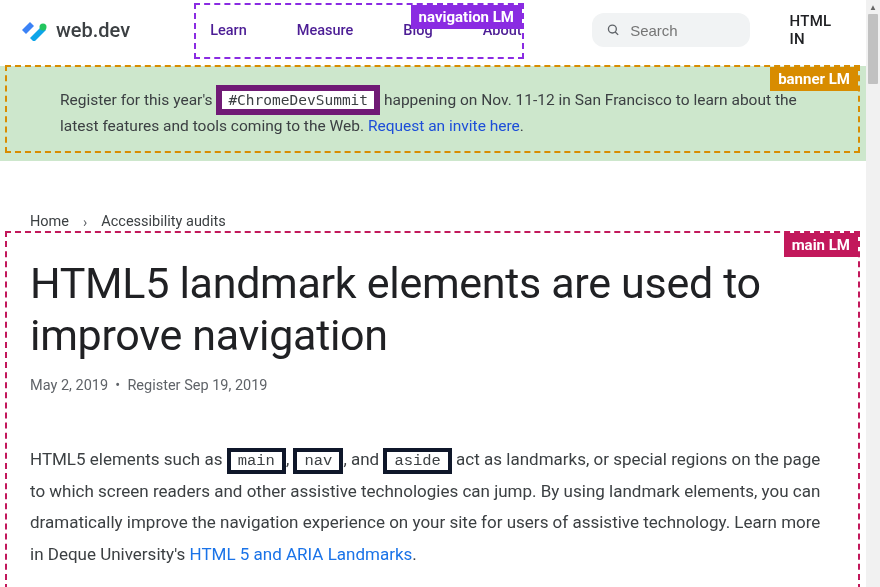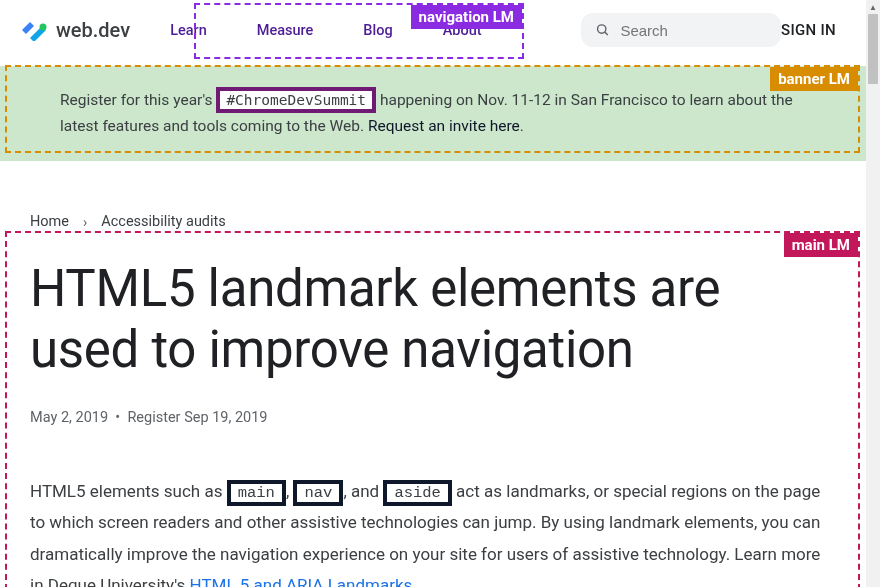--- a/index.html
+++ b/index.html
@@ -49,20 +49,21 @@
     color: #666;
   }
   .scrollbar-arrow.top { top: 0; }
 
   
   .header {
     display: flex;
     align-items: center;
     height: 60px;
     padding: 0 30px 0 20px;
+    gap: 40px;
   }
   .logo {
     display: flex;
     align-items: center;
     gap: 8px;
     font-weight: 500;
     font-size: 20px;
     color: #3c4043;
   }
   .logo svg { display: block; }
@@ -148,49 +149,49 @@
   .banner {
     background: #cde7cc;
     padding: 22px 50px 22px 60px;
     font-size: 15.5px;
     line-height: 1.65;
     color: #3c4043;
     margin-top: 6px;
   }
   .banner code {
     background: #fff;
-    border: 4px solid #701a75;
+    border: 6px solid #701a75;
     padding: 1px 6px;
     font-family: ui-monospace, Menlo, Consolas, monospace;
     font-size: 14.5px;
   }
-  .banner a { color: #0f172a; text-decoration: none; }
+  .banner a { color: #1d4ed8; text-decoration: none; }
 
   
   .breadcrumb {
     display: flex;
     align-items: center;
     gap: 14px;
     padding: 40px 30px 18px 30px;
     font-size: 14.5px;
     color: #3c4043;
     margin-top: 12px;
   }
   .breadcrumb .chev { color: #5f6368; font-size: 14px; }
 
   
   .article {
     padding: 10px 30px 30px 30px;
   }
   .article h1 {
-    font-size: 51px;
+    font-size: 43px;
     font-weight: 400;
     line-height: 1.2;
     color: #202124;
-    margin-bottom: 28px;
+    margin-bottom: 16px;
     letter-spacing: -0.3px;
   }
   .meta {
     font-size: 14.5px;
     color: #5f6368;
     margin-bottom: 50px;
   }
   .article p.body {
     font-size: 17px;
     line-height: 1.85;
@@ -226,21 +227,21 @@
       <a href="#">Blog</a>
       <a href="#">About</a>
     </div>
     <div class="search-box">
       <svg width="18" height="18" viewBox="0 0 24 24" fill="none" stroke="#5f6368" stroke-width="2.2">
         <circle cx="10.5" cy="10.5" r="6.5"></circle>
         <line x1="20" y1="20" x2="15.2" y2="15.2"></line>
       </svg>
       <input type="text" placeholder="Search" style="">
     </div>
-    <div class="signin">SIGN IN</div>
+    <div class="signin">HTML IN</div>
   </div>
 
   <div class="banner">
     <span>Register for this year's </span><code>#ChromeDevSummit</code><span> happening on Nov. 11-12 in San Francisco to learn about the latest features and tools coming to the Web. </span><a href="#">Request an invite here</a><span>.</span>
   </div>
 
   <div class="breadcrumb">
     <span>Home</span>
     <span class="chev">›</span>
     <span>Accessibility audits</span>

